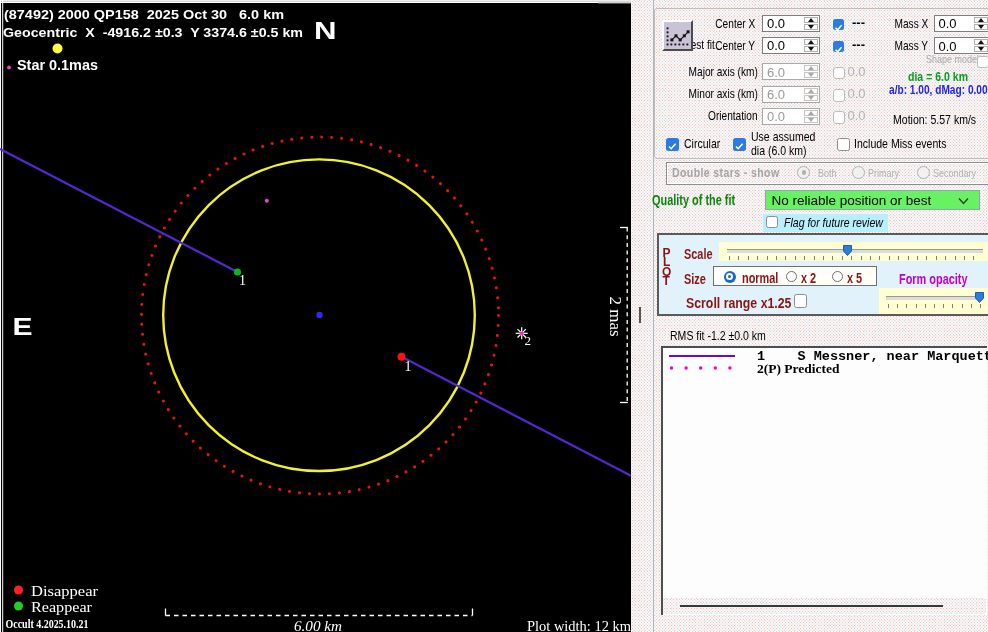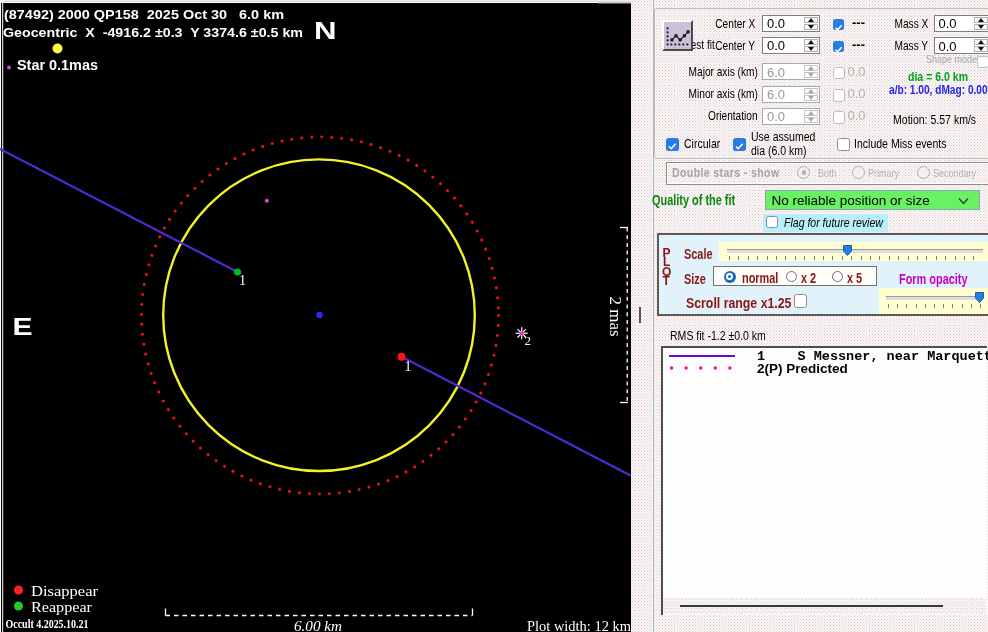--- a/index.html
+++ b/index.html
@@ -210,21 +210,21 @@
     <div class="abs" style="left:797px;top:165.5px;width:11px;height:11px;border-radius:50%;border:1.5px solid #b2b2b2;background:#f2f0f0;"></div>
     <div class="abs" style="left:801.5px;top:170px;width:4.5px;height:4.5px;border-radius:50%;background:#b0b0b0;"></div>
     <div class="lbl sx" style="left:817.5px;top:167px;font-size:11.5px;color:#b0b0b0;">Both</div>
     <div class="abs" style="left:851.5px;top:165.5px;width:11px;height:11px;border-radius:50%;border:1.5px solid #b2b2b2;background:#f2f0f0;"></div>
     <div class="lbl sx" style="left:868px;top:167px;font-size:11.5px;color:#b0b0b0;">Primary</div>
     <div class="abs" style="left:916.5px;top:165.5px;width:11px;height:11px;border-radius:50%;border:1.5px solid #b2b2b2;background:#f2f0f0;"></div>
     <div class="lbl sx" style="left:933px;top:167px;font-size:11.5px;color:#b0b0b0;">Secondary</div>
 
     <div class="lbl sx" style="left:652px;top:192px;font-weight:bold;font-size:14px;color:#0c870c;">Quality of the fit</div>
     <div class="abs" style="left:764.5px;top:190px;width:213px;height:17.5px;background:#68f163;border:1px solid #8fa6ad;">
-      <span style="position:absolute;left:6px;top:1.5px;font-size:13.5px;color:#000;white-space:nowrap;">No reliable position or size</span>
+      <span style="position:absolute;left:6px;top:1.5px;font-size:13.5px;color:#000;white-space:nowrap;">No reliable position or best</span>
       <svg width="11" height="8" style="position:absolute;right:10px;top:5.5px;">
           <polyline points="1,1.5 5.5,6.5 10,1.5" fill="none" stroke="#3a3a3a" stroke-width="1.4"></polyline>
         </svg>
     </div>
 
     <div class="abs" style="left:763px;top:213.5px;width:125px;height:18px;background:#b9eefb;"></div>
     <div class="cbu" style="left:765.5px;top:215.5px;"></div>
     <div class="lbl sx" style="left:784px;top:215px;font-style:italic;font-size:13.5px;">Flag for future review</div>
 
     <div class="abs" style="left:656.5px;top:232.5px;width:334px;height:83px;background:#e2f2fa;border:2px solid #5a5a5a;box-sizing:border-box;"></div>
@@ -266,17 +266,17 @@
     <svg class="abs" style="left:668px;top:364px;" width="66" height="8">
         <g fill="#f400c8">
           <circle cx="3.5" cy="4" r="1.7"></circle>
           <circle cx="18.1" cy="4" r="1.7"></circle>
           <circle cx="32.7" cy="4" r="1.7"></circle>
           <circle cx="47.3" cy="4" r="1.7"></circle>
           <circle cx="61.9" cy="4" r="1.7"></circle>
         </g>
       </svg>
     <div class="abs" style="left:757px;top:348.8px;font-family:'Liberation Mono',monospace;font-weight:bold;font-size:13.5px;color:#000;white-space:pre;">1    S Messner, near Marquette</div>
-    <div class="abs" style="left:757px;top:361.3px;font-family:Liberation Sans, sans-serif;font-weight:bold;font-size:13.5px;color:#000;white-space:pre;">2(P) Predicted</div>
+    <div class="abs" style="left:757px;top:361.3px;font-family:Liberation Serif, serif;font-weight:bold;font-size:13.5px;color:#000;white-space:pre;">2(P) Predicted</div>
     <div class="abs speck" style="left:663px;top:598px;width:323px;height:16px;"></div>
     <div class="abs" style="left:680px;top:604.5px;width:263px;height:2px;background:#383838;"></div>
   </div>
 </div>
 
 </body></html>

